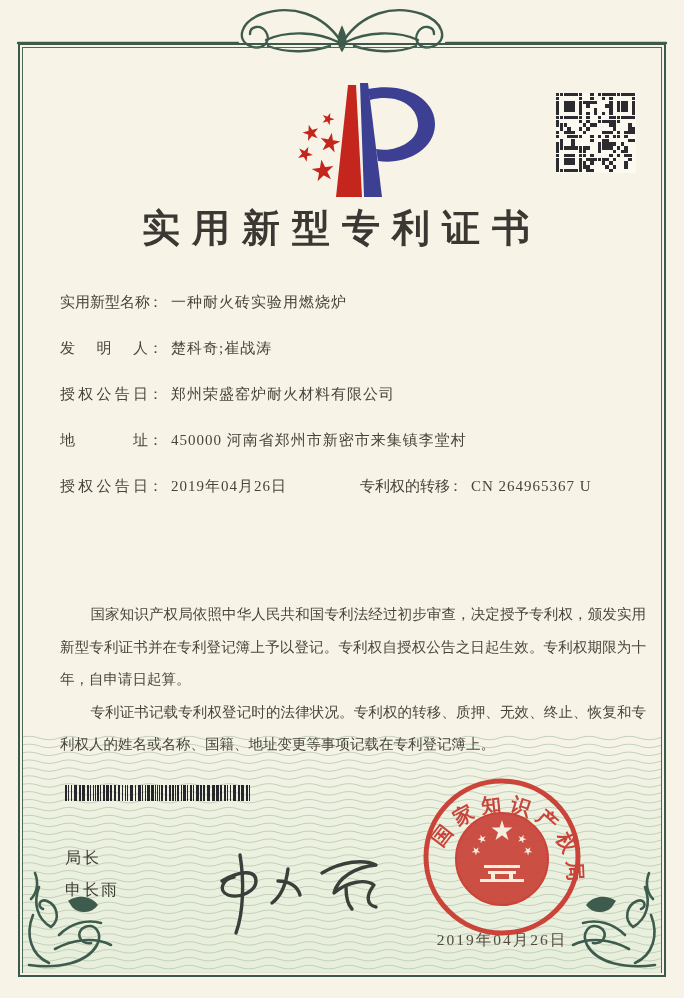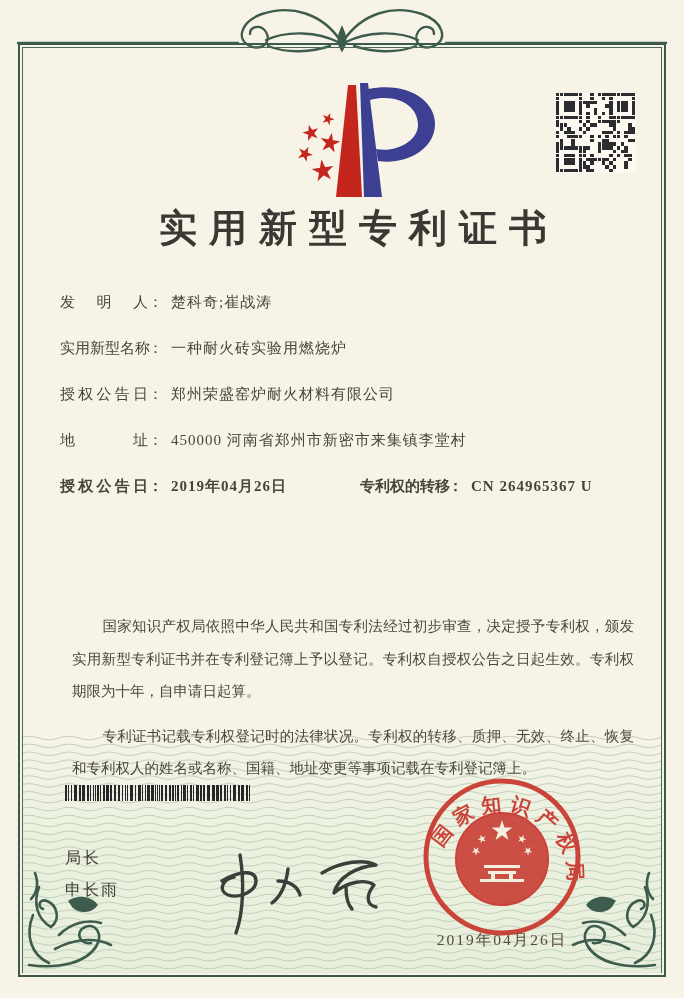--- a/index.html
+++ b/index.html
@@ -19,35 +19,35 @@
     border:1px solid #4a6a59;pointer-events:none;
   }
   .cert-no{
     position:absolute;left:44px;top:40px;
     font-size:17px;letter-spacing:3px;color:#4c4840;
   }
   .logo{position:absolute;left:258px;top:36px;width:170px;height:120px;}
   .qr{position:absolute;left:536px;top:48px;width:80px;height:80px;background:#fbf9f0;}
   .qr i{position:absolute;width:3.4px;height:3.4px;background:#2b2b30;}
   .title{
-    position:absolute;left:17px;top:158px;width:100%;
+    position:absolute;left:0;top:158px;width:100%;
     text-align:center;font-size:38px;font-weight:bold;
     letter-spacing:12px;color:#3b3833;margin:0;
   }
   .fields{position:absolute;left:40px;top:246px;right:20px;font-size:15px;color:#48443c;}
   .frow{line-height:22px;margin-bottom:24px;white-space:nowrap;}
   .flabel{display:inline-block;width:88px;text-align:justify;text-align-last:justify;}
   .fcolon{display:inline-block;}
   .fvalue{margin-left:8px;letter-spacing:1px;}
   .grant-pair2{position:absolute;left:300px;display:inline-block;}
   .body-text{
     position:absolute;left:40px;top:553px;width:586px;
     font-size:14.5px;line-height:32.5px;text-align:justify;color:#4a463e;
   }
-  .body-text p{margin:12px;text-indent:2.1em;}
+  .body-text p{margin:0;text-indent:2.1em;}
   .barcode{position:absolute;left:45px;top:740px;width:190px;height:16px;}
   .barcode i{position:absolute;top:0;bottom:0;background:#26262b;}
   .director{position:absolute;left:45px;top:797px;font-size:16px;color:#3f3c35;}
   .director div{line-height:32px;letter-spacing:2px;}
   .signature{position:absolute;left:150px;top:762px;width:220px;height:130px;}
   .seal{position:absolute;left:372px;top:712px;width:220px;height:240px;}
   .footer-page{
     position:absolute;left:0;top:903px;width:100%;text-align:center;
     font-size:13.5px;letter-spacing:2px;color:#4c4840;
   }
@@ -384,32 +384,32 @@
         <i style="left:22.8px;top:76.0px"></i>
         <i style="left:30.4px;top:76.0px"></i>
         <i style="left:34.2px;top:76.0px"></i>
         <i style="left:53.2px;top:76.0px"></i>
       </div>
 
     <h1 class="title">实用新型专利证书</h1>
 
     <div class="fields">
       <div class="frow">
+        <span class="flabel">实用新型名称</span><span class="fcolon">：</span><span class="fvalue">一种耐火砖实验用燃烧炉</span>
+      </div>
+      <div class="frow">
         <span class="flabel">发明人</span><span class="fcolon">：</span><span class="fvalue">楚科奇;崔战涛</span>
-      </div>
-      <div class="frow">
-        <span class="flabel">实用新型名称</span><span class="fcolon">：</span><span class="fvalue">一种耐火砖实验用燃烧炉</span>
       </div>
       <div class="frow">
         <span class="flabel">授权公告日</span><span class="fcolon">：</span><span class="fvalue">郑州荣盛窑炉耐火材料有限公司</span>
       </div>
       <div class="frow">
         <span class="flabel">地址</span><span class="fcolon">：</span><span class="fvalue">450000 河南省郑州市新密市来集镇李堂村</span>
       </div>
-      <div class="frow" style="position:relative;font-weight:bold;">
+      <div class="frow" style="position:relative;">
         <span class="flabel">授权公告日</span><span class="fcolon">：</span><span class="fvalue">2019年04月26日</span>
         <span class="grant-pair2">
           <span class="flabel">专利权的转移</span><span class="fcolon">：</span><span class="fvalue">CN 264965367 U</span>
         </span>
       </div>
     </div>
 
     <div class="body-text">
       <p>国家知识产权局依照中华人民共和国专利法经过初步审查，决定授予专利权，颁发实用新型专利证书并在专利登记簿上予以登记。专利权自授权公告之日起生效。专利权期限为十年，自申请日起算。</p>
       <p>专利证书记载专利权登记时的法律状况。专利权的转移、质押、无效、终止、恢复和专利权人的姓名或名称、国籍、地址变更等事项记载在专利登记簿上。</p>

